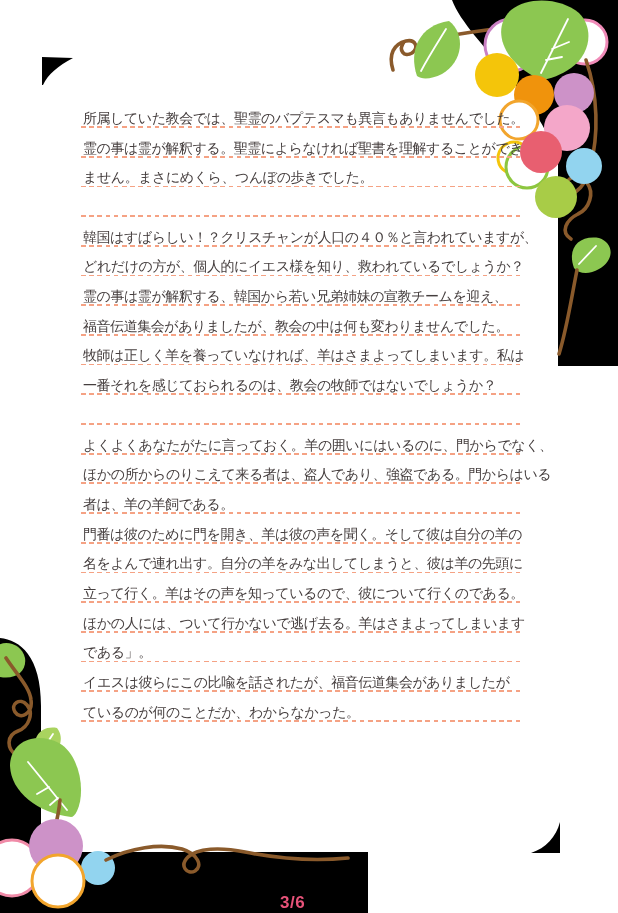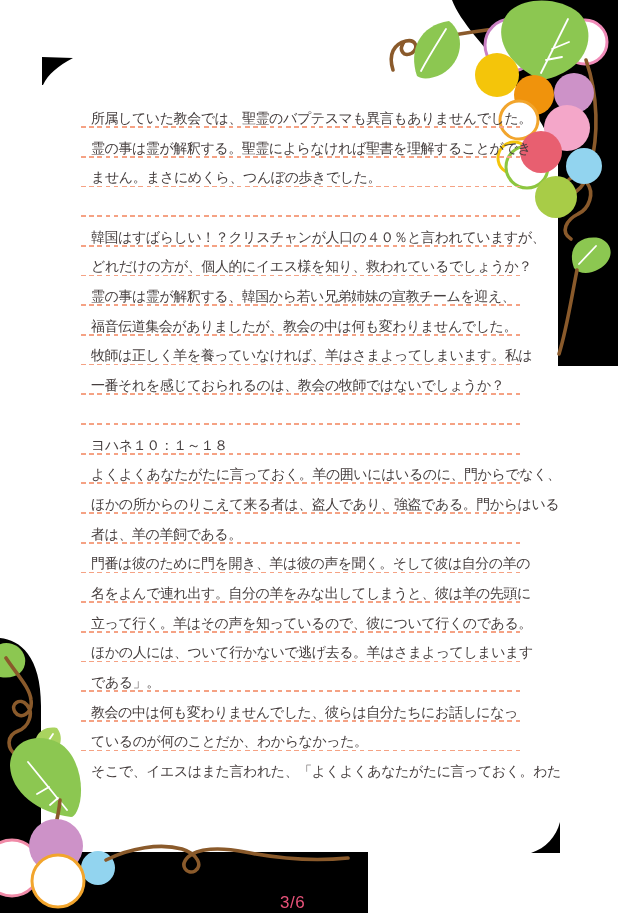--- a/index.html
+++ b/index.html
@@ -35,27 +35,27 @@
   }
   .text-line{
     position:relative;height:29.7px;
   }
   .text-line::after{
     content:"";position:absolute;left:-2px;right:0;bottom:0;height:1.8px;
     background:repeating-linear-gradient(90deg,var(--rule,#f5a284) 0 4.6px,transparent 4.6px 8.2px);
   }
   .text-line.no-rule::after{display:none;}
   .text-line span{
-    position:absolute;left:8px;bottom:3px;
+    position:absolute;left:0;bottom:3px;
     font-size:14px;line-height:1;letter-spacing:-0.45px;
     color:var(--ink,#453e3e);white-space:nowrap;
   }
   .page-indicator{
     position:absolute;left:280px;top:893px;
-    font-size:17px;font-weight:normal;letter-spacing:0.5px;
+    font-size:17px;font-weight:bold;letter-spacing:0.5px;
     color:var(--pagenum,#e8537a);
   }
 </style>
 </head>
 <body>
 
 <div class="canvas">
 
   <svg class="bg-svg" width="618" height="913" viewBox="0 0 618 913">
 
@@ -151,23 +151,20 @@
       <div class="text-line">
         <span>牧師は正しく羊を養っていなければ、羊はさまよってしまいます。私は</span>
       </div>
       <div class="text-line">
         <span>一番それを感じておられるのは、教会の牧師ではないでしょうか？</span>
       </div>
       <div class="text-line">
         <span></span>
       </div>
       <div class="text-line">
-        <span>ヨハネ１０：１～１８</span>
-      </div>
-      <div class="text-line">
         <span>よくよくあなたがたに言っておく。羊の囲いにはいるのに、門からでなく、</span>
       </div>
       <div class="text-line">
         <span>ほかの所からのりこえて来る者は、盗人であり、強盗である。門からはいる</span>
       </div>
       <div class="text-line">
         <span>者は、羊の羊飼である。</span>
       </div>
       <div class="text-line">
         <span>門番は彼のために門を開き、羊は彼の声を聞く。そして彼は自分の羊の</span>
@@ -178,24 +175,21 @@
       <div class="text-line">
         <span>立って行く。羊はその声を知っているので、彼について行くのである。</span>
       </div>
       <div class="text-line">
         <span>ほかの人には、ついて行かないで逃げ去る。羊はさまよってしまいます</span>
       </div>
       <div class="text-line">
         <span>である」。</span>
       </div>
       <div class="text-line">
-        <span>教会の中は何も変わりませんでした、彼らは自分たちにお話しになっ</span>
+        <span>イエスは彼らにこの比喩を話されたが、福音伝道集会がありましたが</span>
       </div>
       <div class="text-line">
         <span>ているのが何のことだか、わからなかった。</span>
-      </div>
-      <div class="text-line no-rule">
-        <span>そこで、イエスはまた言われた、「よくよくあなたがたに言っておく。わた</span>
       </div>
     </div>
 
   <div class="page-indicator">3/6</div>
 </div>
 
 </body></html>

